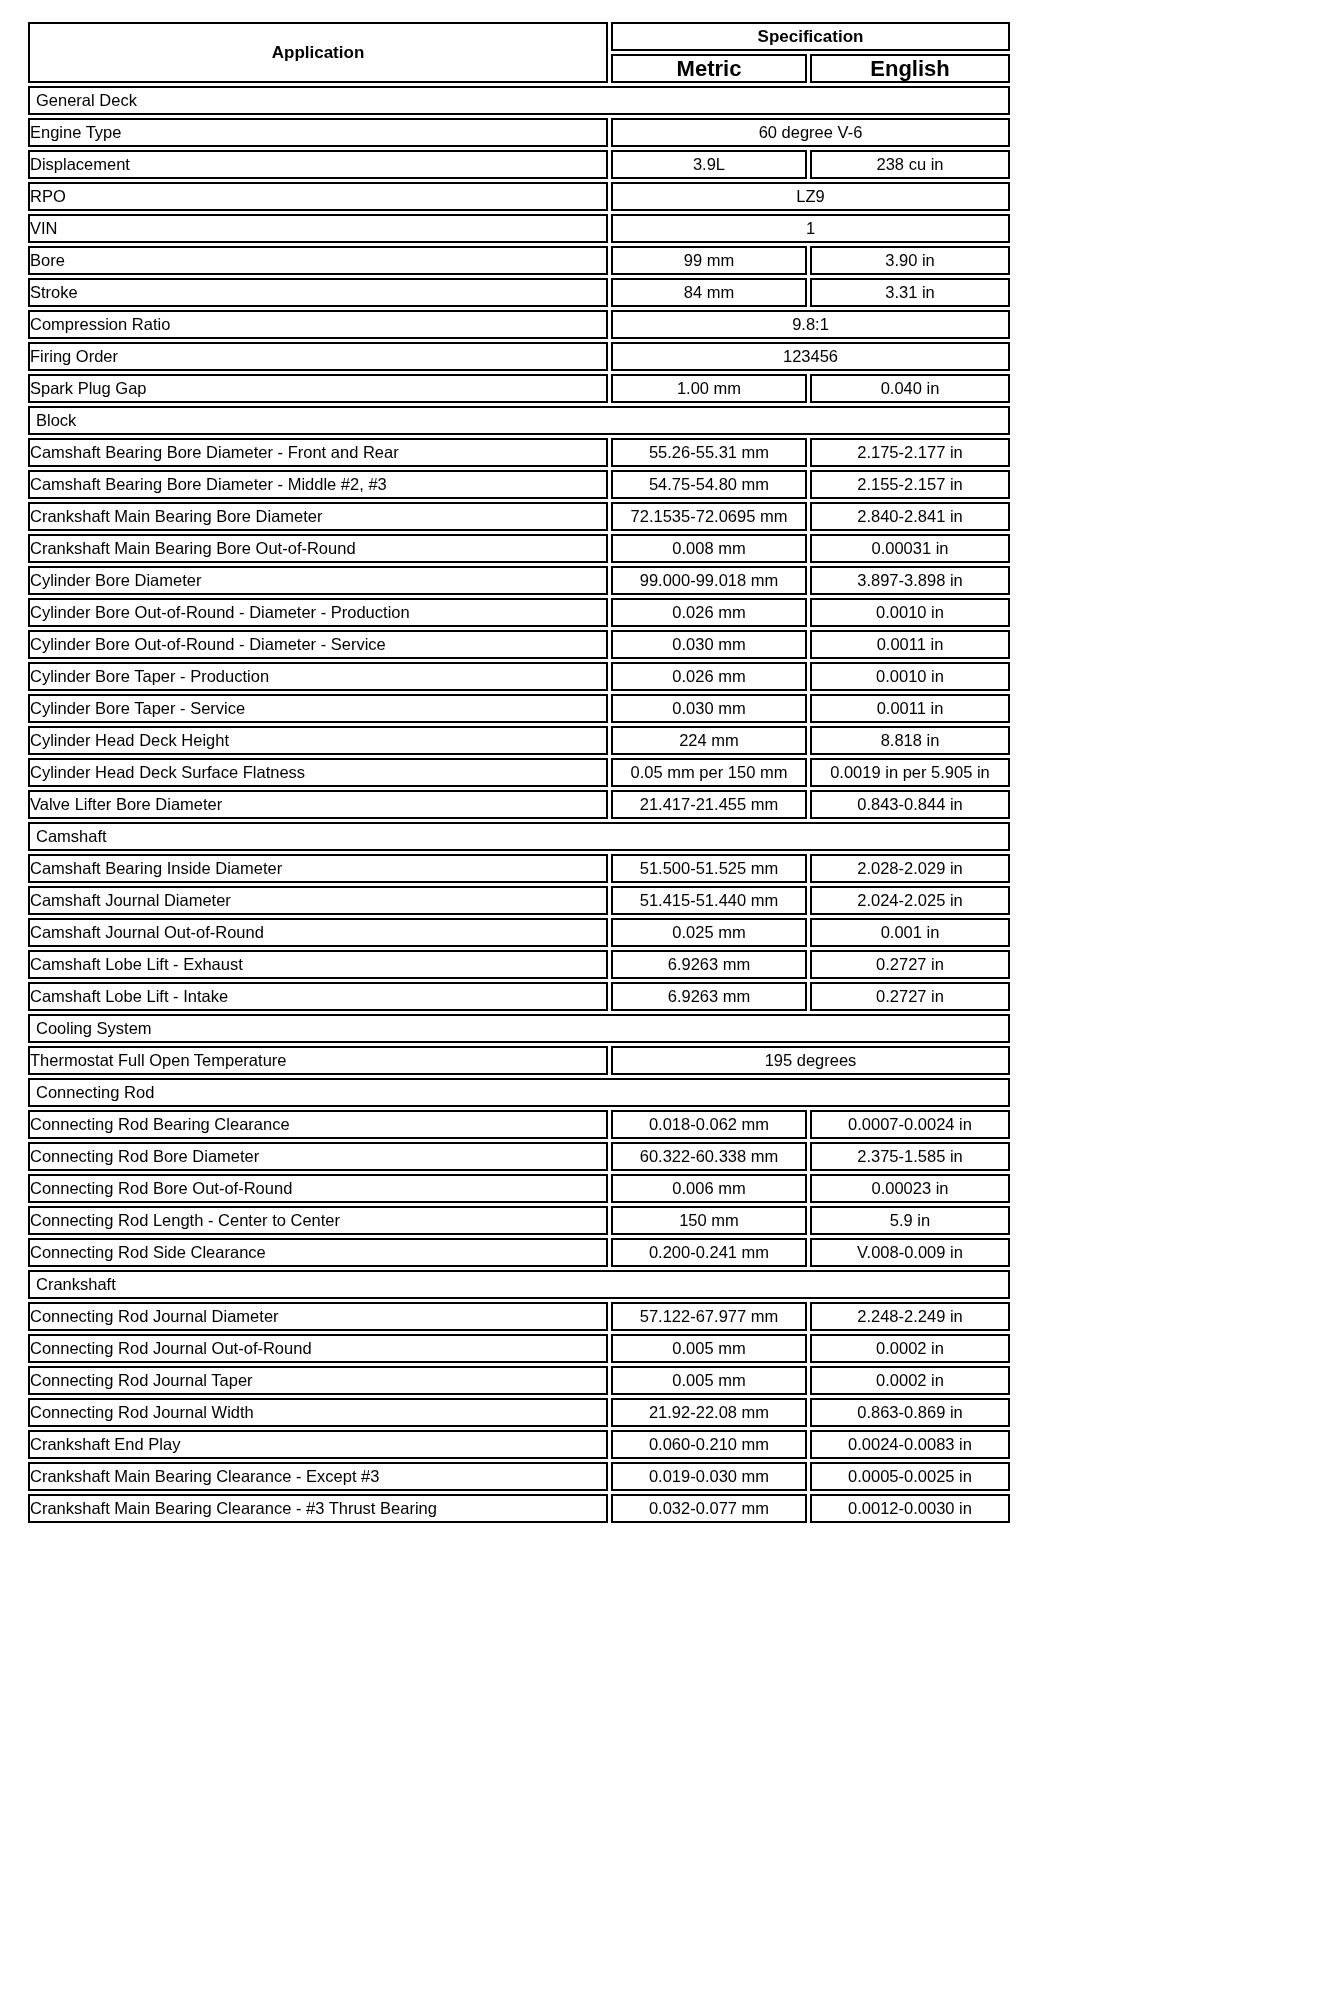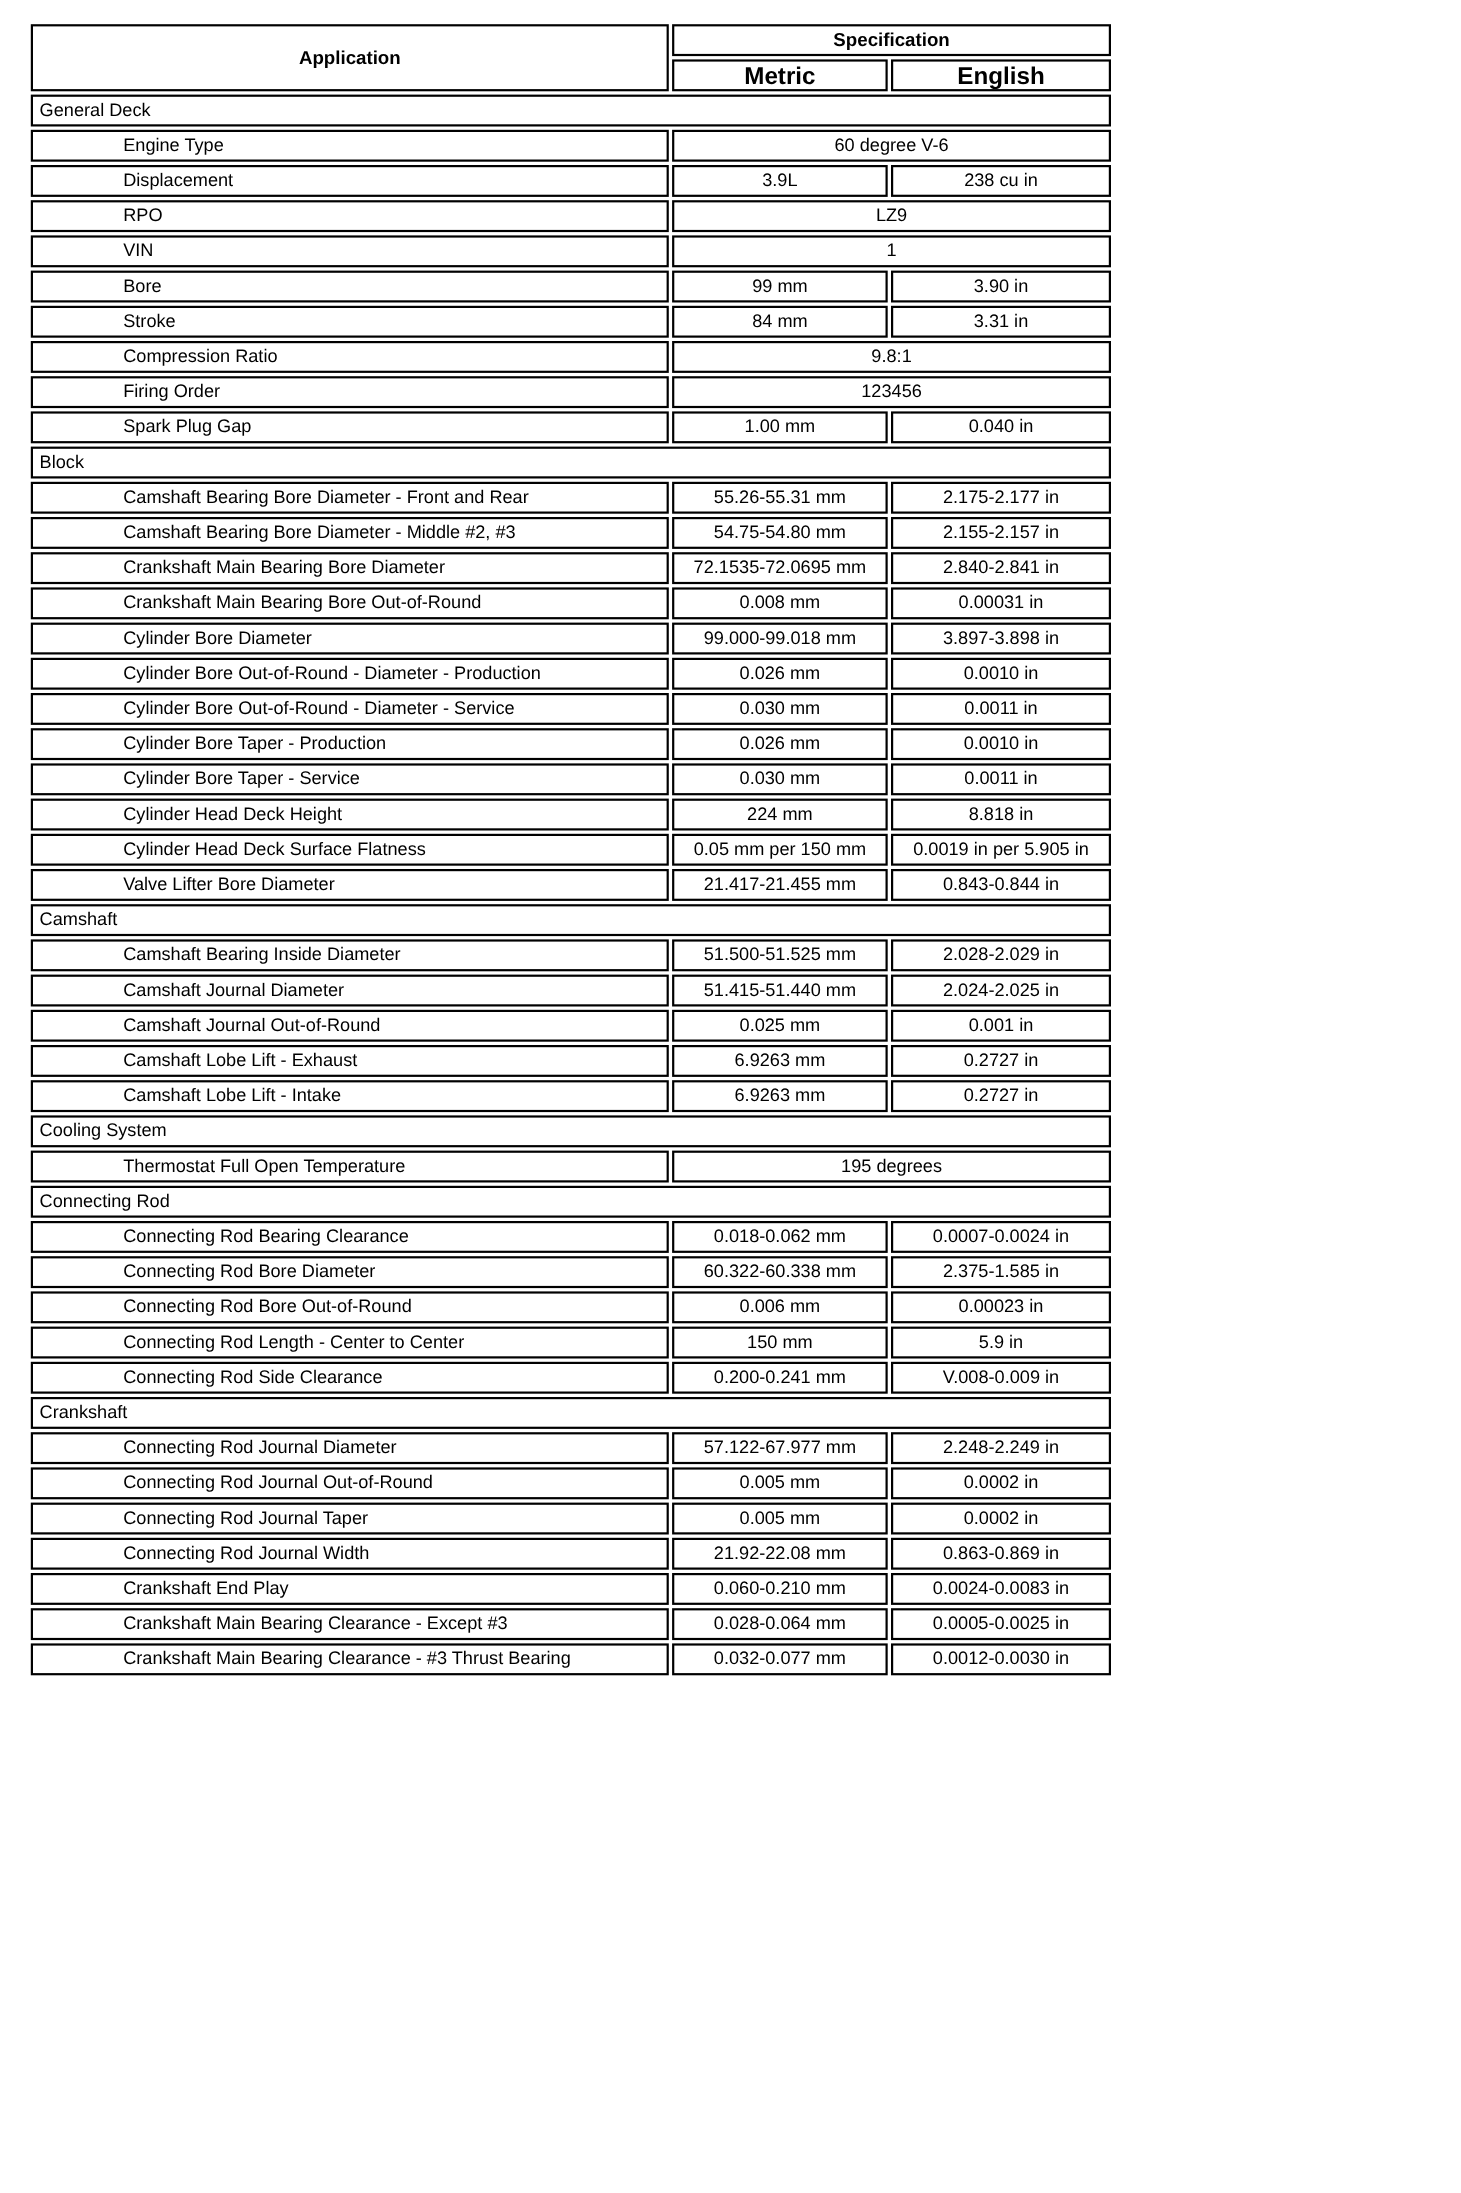--- a/index.html
+++ b/index.html
@@ -31,21 +31,21 @@
     font-size: 16.5px;
     line-height: 1;
     white-space: nowrap;
     overflow: hidden;
   }
   .app-cell      { width: 580px; }
   .metric-cell   { width: 196px; justify-content: center; }
   .english-cell  { width: 200px; justify-content: center; }
   .span-cell     { width: 399px; justify-content: center; }
   .section-cell  { width: 982px; padding-left: 6px; }
-  .label-cell    { padding-left: 82px; }
+  .label-cell    { }
 
   .header-app {
     height: 61px;
     justify-content: center;
     font-weight: bold;
     font-size: 17px;
   }
   .header-right { display: flex; flex-direction: column; gap: 3px; }
   .header-spec {
     width: 399px;
@@ -271,21 +271,21 @@
           <div class="cell metric-cell">21.92-22.08 mm</div>
           <div class="cell english-cell">0.863-0.869 in</div>
         </div>
         <div class="row">
           <div class="cell app-cell label-cell">Crankshaft End Play</div>
           <div class="cell metric-cell">0.060-0.210 mm</div>
           <div class="cell english-cell">0.0024-0.0083 in</div>
         </div>
         <div class="row">
           <div class="cell app-cell label-cell">Crankshaft Main Bearing Clearance - Except #3</div>
-          <div class="cell metric-cell">0.028-0.064 mm</div>
+          <div class="cell metric-cell">0.019-0.030 mm</div>
           <div class="cell english-cell">0.0005-0.0025 in</div>
         </div>
         <div class="row">
           <div class="cell app-cell label-cell">Crankshaft Main Bearing Clearance - #3 Thrust Bearing</div>
           <div class="cell metric-cell">0.032-0.077 mm</div>
           <div class="cell english-cell">0.0012-0.0030 in</div>
         </div>
       </div>
 
   </div>

